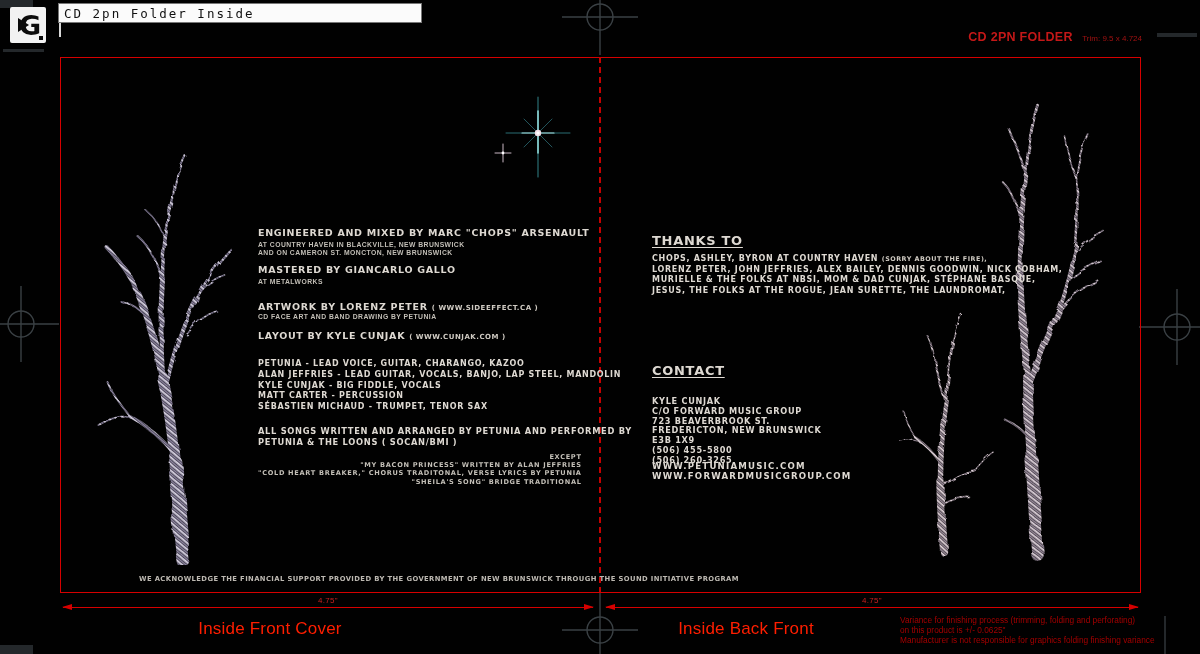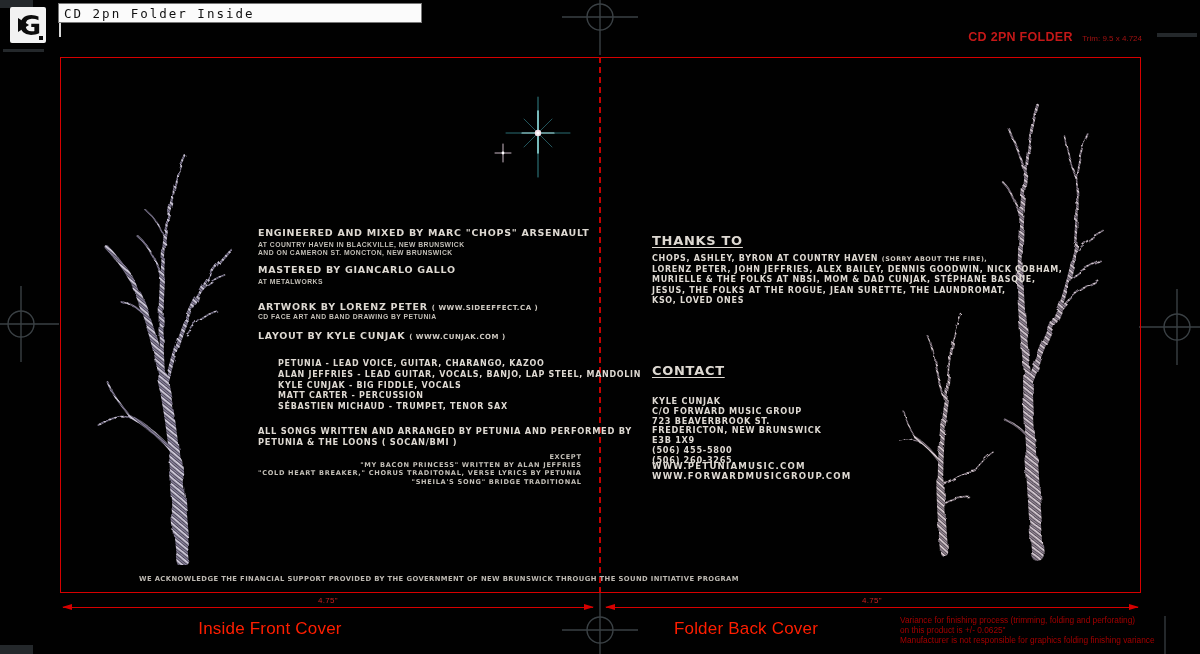--- a/index.html
+++ b/index.html
@@ -24,21 +24,21 @@
 
   
   .reg{width:76px;height:76px;}
   .tick{background:#24282b;}
 
   
   .cap{font-family:"DejaVu Sans",sans-serif;color:#ded9d2;letter-spacing:.7px;font-weight:bold;white-space:nowrap;}
   .main-line{font-size:9.5px;}
   .note{font-size:7px;color:#cfcac2;letter-spacing:.5px;}
   .sub-line{font-size:6.8px;color:#c3bfb7;letter-spacing:.45px;margin-top:2.5px;font-weight:bold;white-space:nowrap;}
-  .lineup-line{font-size:8px;line-height:10.8px;margin-left:20px;}
+  .lineup-line{font-size:8px;line-height:10.8px;}
   .pub-line{font-size:8.3px;line-height:11px;}
   .except-line{font-size:6.6px;line-height:8.2px;color:#c3bfb7;text-align:right;}
   .thanks-line{font-size:8px;line-height:10.6px;}
   .contact-line{font-size:8.2px;line-height:9.8px;}
   .web-line{font-size:8.6px;line-height:9.6px;letter-spacing:1.2px;}
   .heading{font-size:13px;text-decoration:underline;text-underline-offset:2px;}
   .funding{font-size:6.8px;letter-spacing:.4px;color:#bdb9b2;margin-left:32px;}
 
   
   .dim-line{height:0;border-top:1px solid #d60000;}
@@ -272,21 +272,20 @@
 
   <div class="abs cap heading" style="left:652px;top:233px;">THANKS TO</div>
   <div class="abs" style="left:652px;top:254px;">
     <div class="cap thanks-line">
       <span>CHOPS, ASHLEY, BYRON AT COUNTRY HAVEN </span>
       <span class="note" style="font-size:6.4px;">(SORRY ABOUT THE FIRE),</span>
     </div>
     <div class="cap thanks-line">LORENZ PETER, JOHN JEFFRIES, ALEX BAILEY, DENNIS GOODWIN, NICK COBHAM,</div>
     <div class="cap thanks-line">MURIELLE &amp; THE FOLKS AT NBSI, MOM &amp; DAD CUNJAK, STÉPHANE BASQUE,</div>
     <div class="cap thanks-line">JESUS, THE FOLKS AT THE ROGUE, JEAN SURETTE, THE LAUNDROMAT,</div>
-    <div class="cap thanks-line">KSO, LOVED ONES</div>
   </div>
 
   <div class="abs cap heading" style="left:652px;top:363px;">CONTACT</div>
   <div class="abs" style="left:652px;top:384px;margin-top:13px;">
     <div class="cap contact-line">KYLE CUNJAK</div>
     <div class="cap contact-line">C/O FORWARD MUSIC GROUP</div>
     <div class="cap contact-line">723 BEAVERBROOK ST.</div>
     <div class="cap contact-line">FREDERICTON, NEW BRUNSWICK</div>
     <div class="cap contact-line">E3B 1X9</div>
     <div class="cap contact-line">(506) 455-5800</div>
@@ -302,21 +301,21 @@
     <span class="ah-r"></span>
     <span class="dim-label">4.75"</span>
   </div>
   <div class="abs dim-line" style="left:606px;top:607px;width:532px;">
     <span class="ah-l"></span>
     <span class="ah-r"></span>
     <span class="dim-label">4.75"</span>
   </div>
 
   <div class="abs panel-label" style="left:150px;top:619px;">Inside Front Cover</div>
-  <div class="abs panel-label" style="left:626px;top:619px;">Folder Back Cover</div>
+  <div class="abs panel-label" style="left:626px;top:619px;">Inside Back Front</div>
 
   <div class="abs variance" style="left:900px;top:615px;">
     <div>Variance for finishing process (trimming, folding and perforating)</div>
     <div>on this product is +/- 0.0625"</div>
     <div>Manufacturer is not responsible for graphics folding finishing variance</div>
   </div>
 
 </div>
 
 </body></html>

